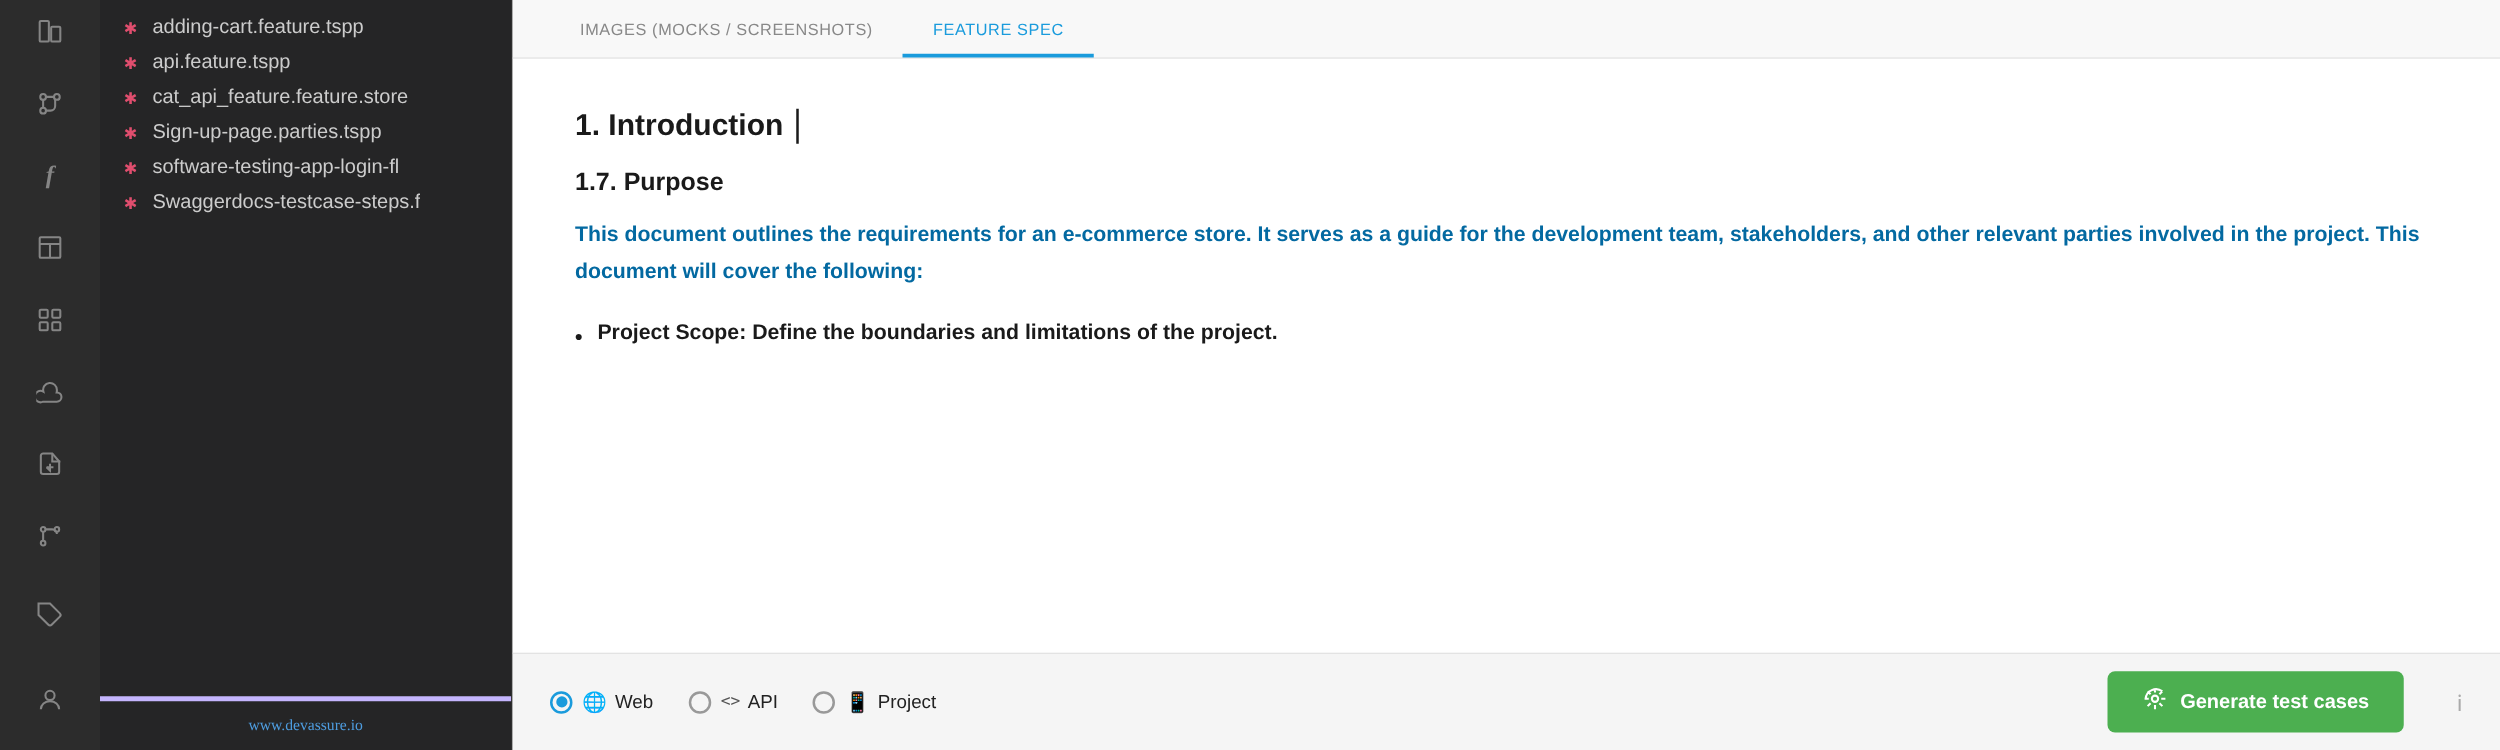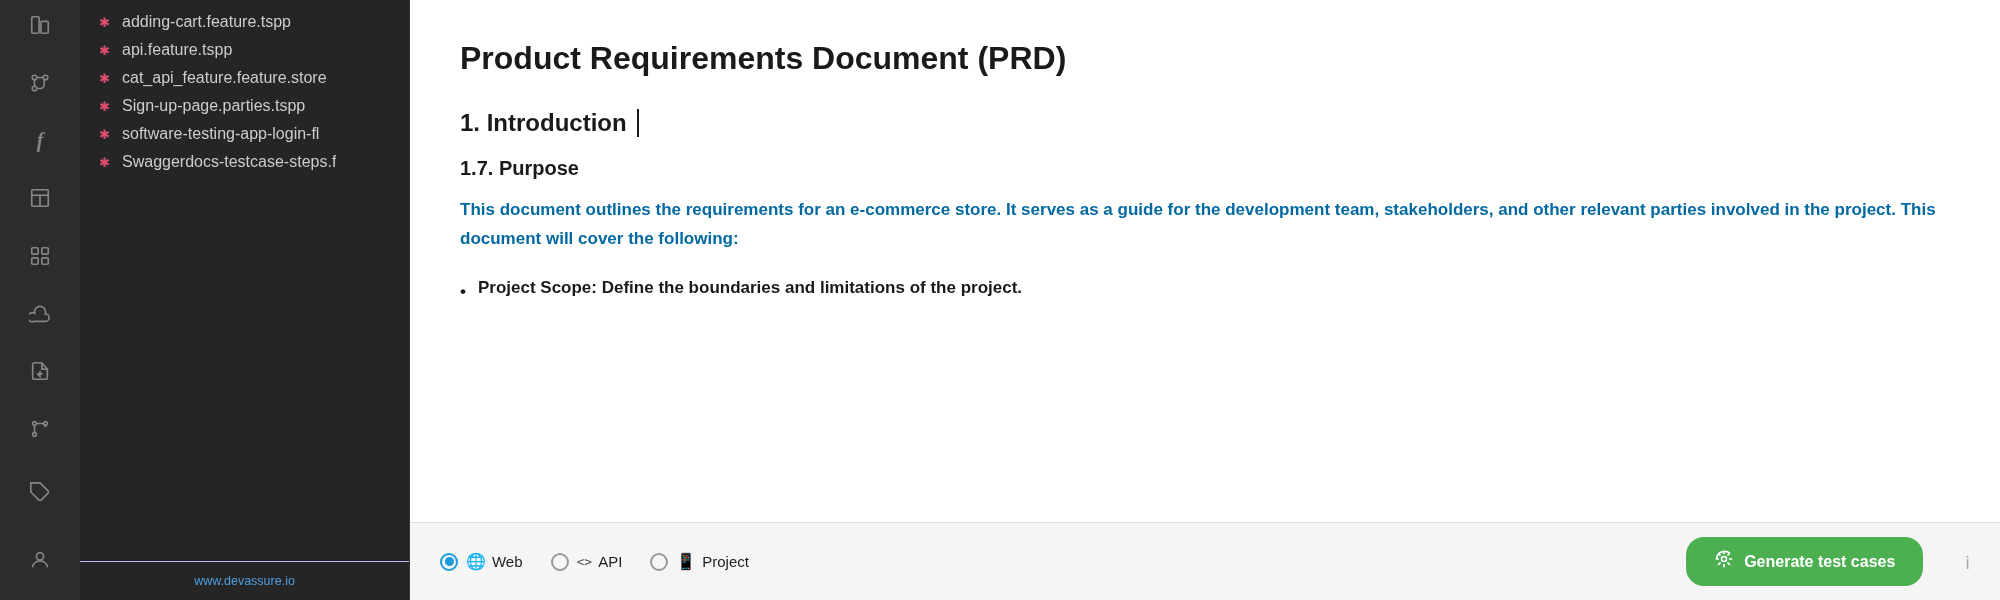--- a/index.html
+++ b/index.html
@@ -80,24 +80,25 @@
       height: 16px;
     }
     .file-name {
       font-size: 16px;
       white-space: nowrap;
       overflow: hidden;
       text-overflow: ellipsis;
     }
     .sidebar-bottom {
       padding: 12px 16px;
-      border-top: 1px solid #c4b5fd;
+      border-top: 4px solid #c4b5fd;
       display: flex;
       align-items: flex-start;
       justify-content: center;
+      font-family: Liberation Serif, serif;
     }
     .devassure-link {
       color: #4e9de0;
       font-size: 12.5px;
       text-decoration: none;
     }
 
     
     .main-content {
       flex: 1;
@@ -237,21 +238,21 @@
       display: flex;
       align-items: center;
       gap: 6px;
     }
     .generate-btn {
       margin-left: auto;
       background: #4caf50;
       color: #fff;
       border: none;
       padding: 12px 28px;
-      border-radius: 18px;
+      border-radius: 6px;
       font-size: 16px;
       font-weight: 600;
       cursor: pointer;
       display: flex;
       align-items: center;
       gap: 10px;
     }
     .generate-btn-icon {
       font-size: 18px;
     }
@@ -385,23 +386,26 @@
       <span class="file-name">Swaggerdocs-testcase-steps.f</span>
     </div>
   </div>
   <div class="sidebar-bottom">
     <a class="devassure-link" href="#">www.devassure.io</a>
   </div>
 </div>
 
 <div class="main-content">
 
+  <div class="tab-bar">
+    <div class="tab">IMAGES (MOCKS / SCREENSHOTS)</div>
+    <div class="tab active">FEATURE SPEC</div>
+  </div>
 
   <div class="doc-content">
-    <div class="doc-title">Product Requirements Document (PRD)</div>
     <div class="doc-h2">
       <span>1. Introduction</span>
         <span class="doc-h2-cursor"></span>
     </div>
     <div class="doc-h3">1.7. Purpose</div>
     <div class="doc-paragraph">This document outlines the requirements for an e-commerce store. It serves as a guide for the development team, stakeholders, and other relevant parties involved in the project. This document will cover the following:</div>
     <div class="doc-bullet">
       <span class="bullet-dot">•</span>
       <span>Project Scope: Define the boundaries and limitations of the project.</span>
     </div>

